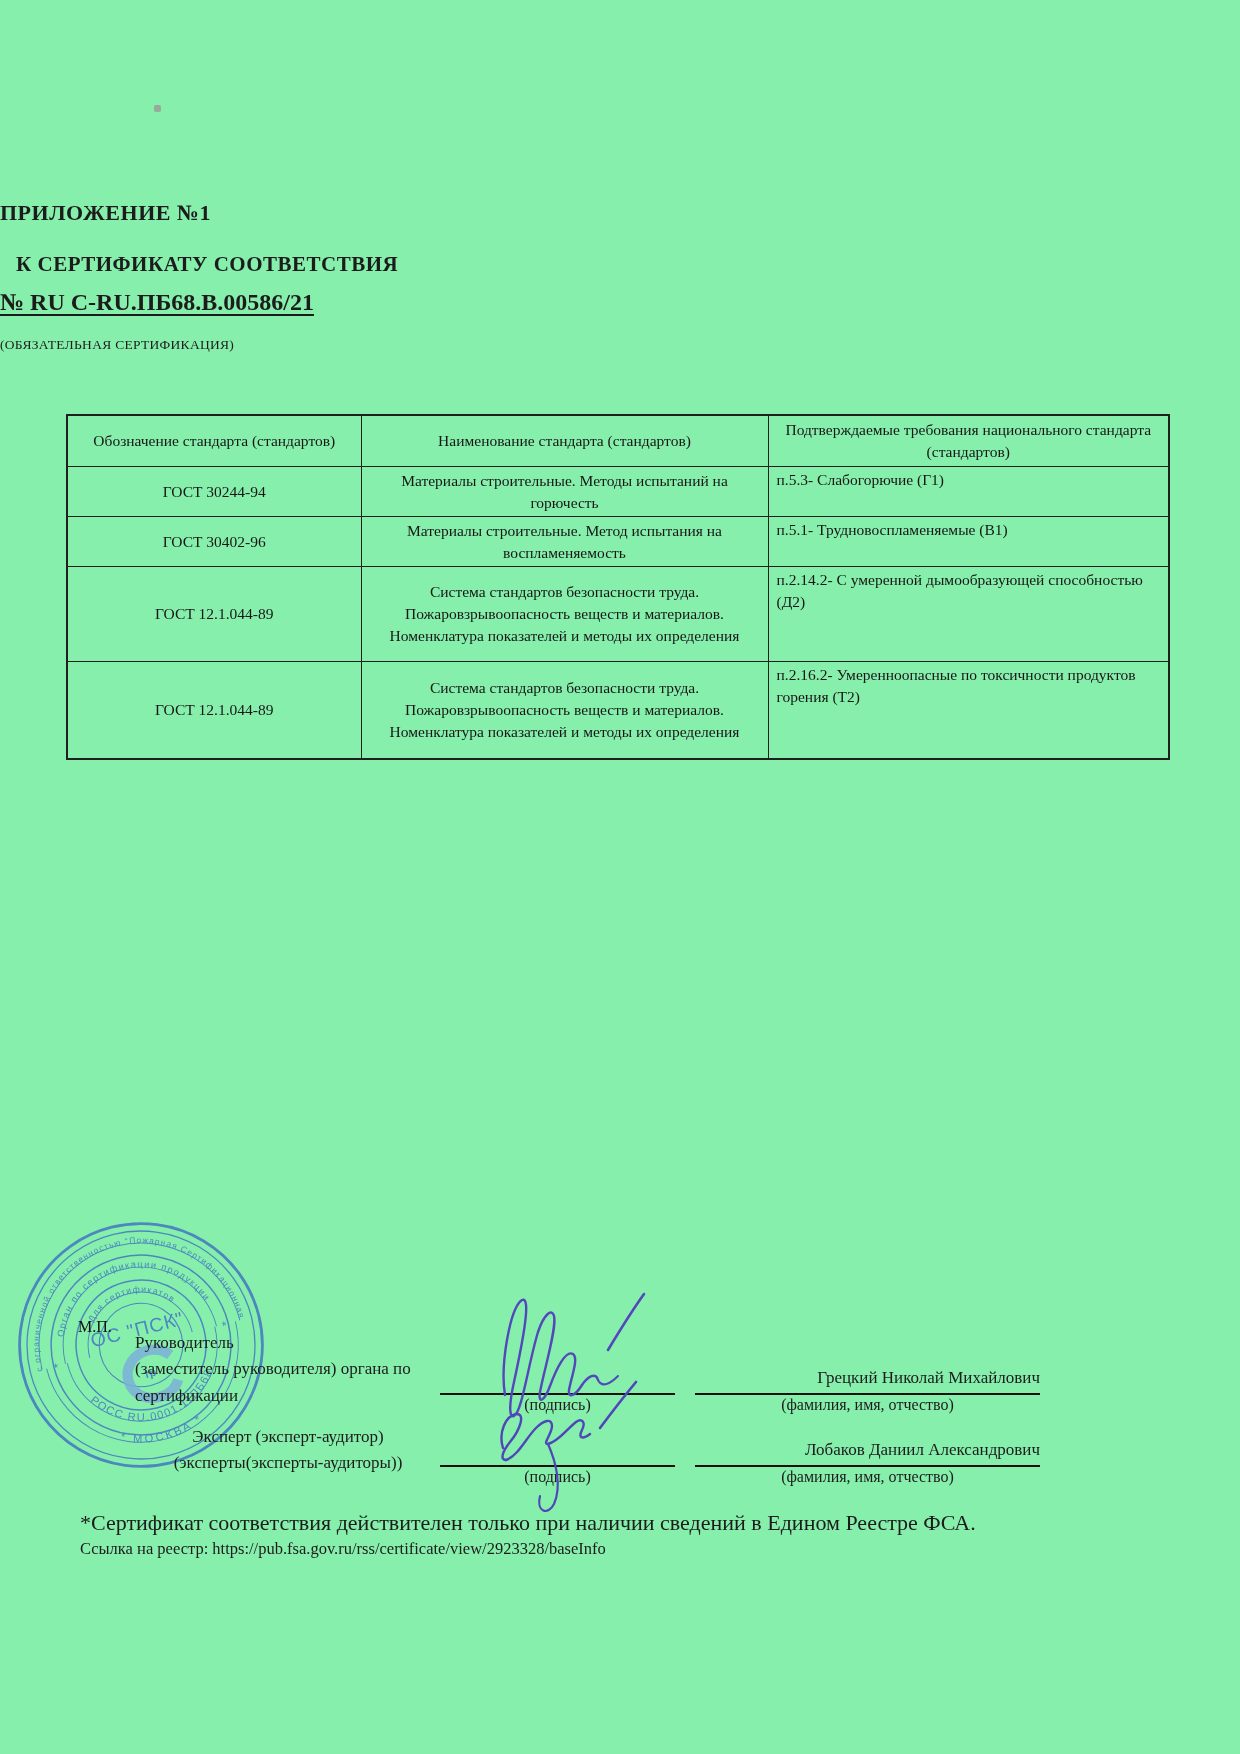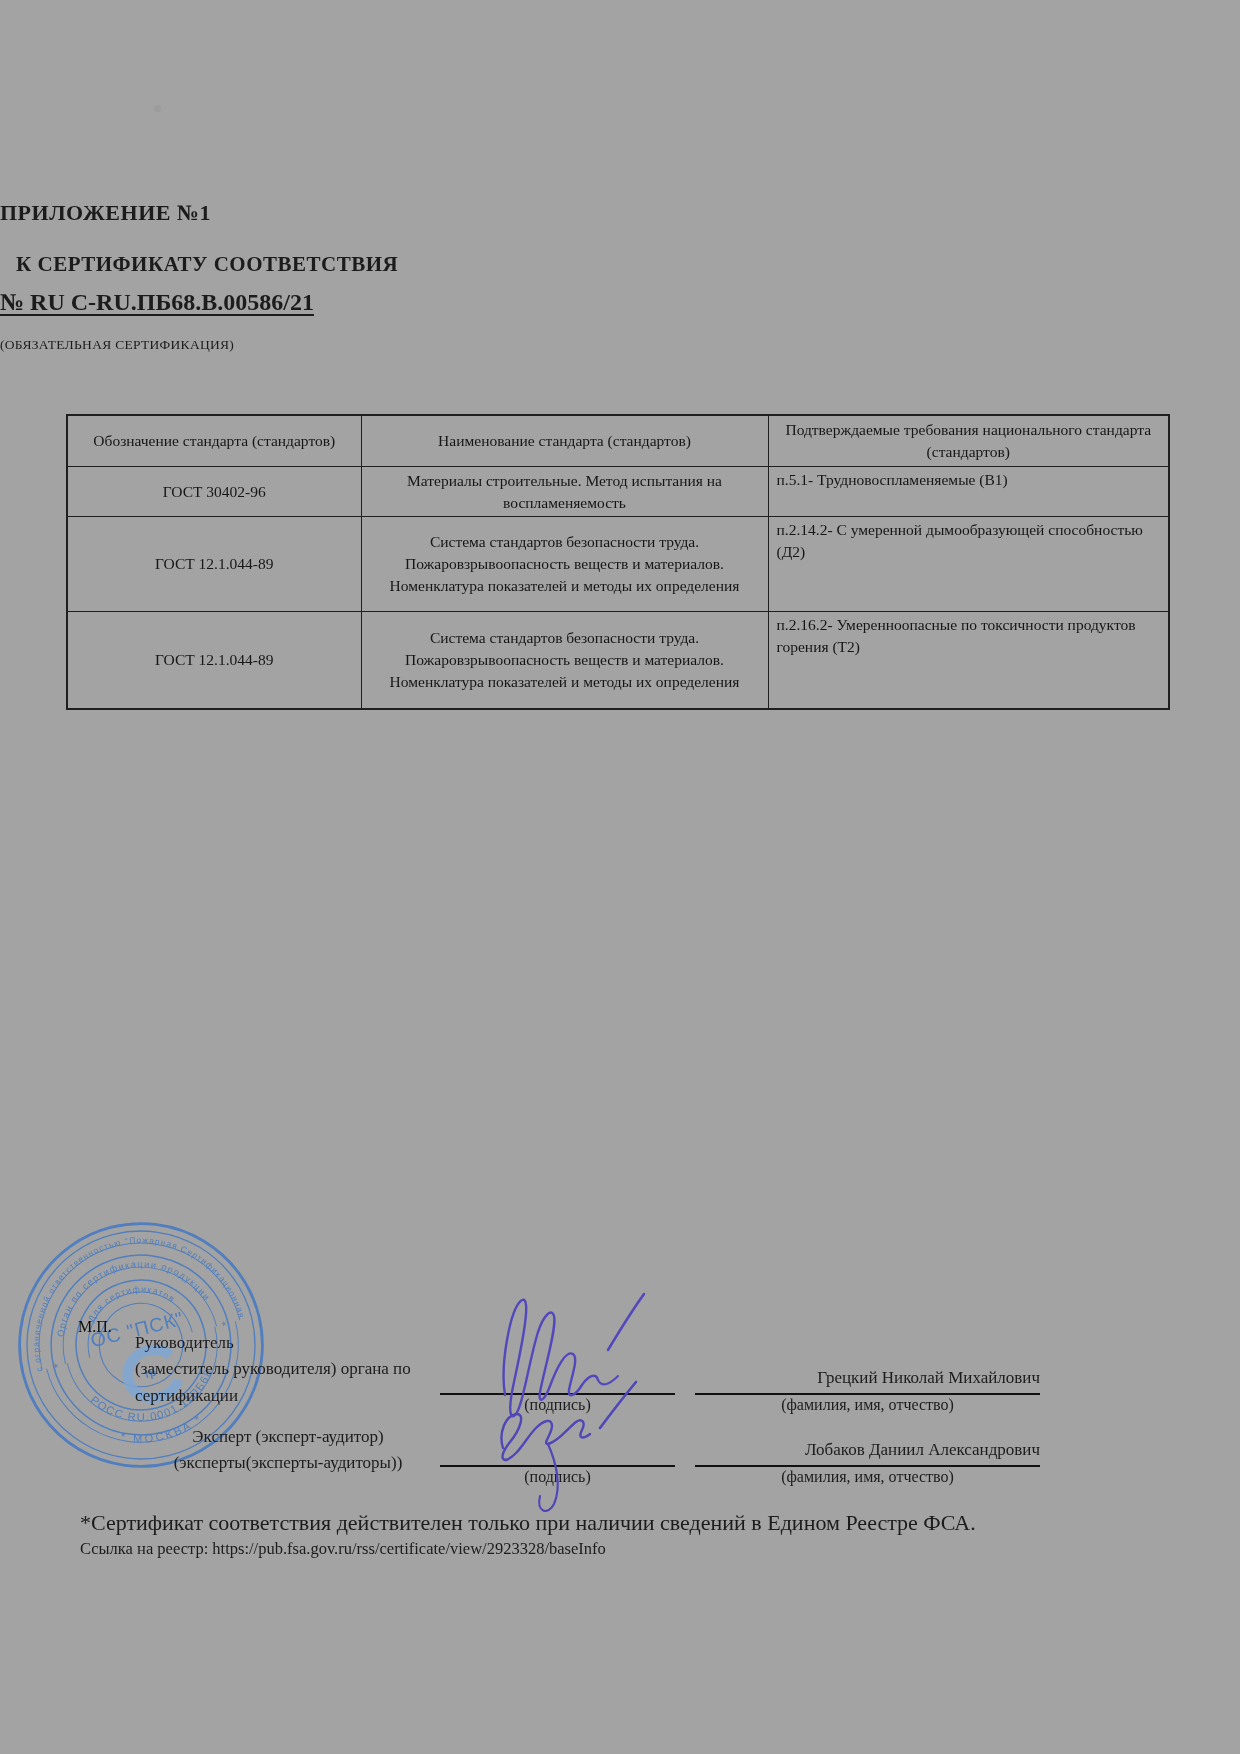--- a/index.html
+++ b/index.html
@@ -1,17 +1,17 @@
 <!DOCTYPE html>
 <html lang="ru"><head>
 <meta charset="utf-8">
 <style>
   html,body{margin:0;padding:0;background:#888;}
   #page{
-    position:relative;width:1240px;height:1754px;background:#a3a3a3;
+    position:relative;width:1240px;height:1754px;background:#86efac;
     font-family:"Liberation Serif","DejaVu Serif",serif;color:#1c1c1c;
     margin:0 auto;overflow:hidden;
   }
   .t1{position:absolute;left:0;width:100%;top:200px;font-size:22px;font-weight:bold;letter-spacing:.5px;}
   .t2{position:absolute;left:0;width:100%;top:252px;font-size:21px;font-weight:bold;letter-spacing:.5px;margin-left:16px;}
   .t3{position:absolute;left:0;width:100%;top:289px;font-size:24px;font-weight:bold;}
   .t3 span{text-decoration:underline;text-underline-offset:4px;}
   .t4{position:absolute;left:0;width:100%;top:337px;font-size:13.5px;letter-spacing:.3px;}
   .speck{position:absolute;left:154px;top:105px;width:7px;height:7px;background:#9a9a9a;border-radius:2px;opacity:.8;}
   
@@ -71,20 +71,25 @@
     <colgroup>
         <col style="width:294px">
         <col style="width:407px">
         <col style="width:401px">
       </colgroup>
     <tbody>
         <tr>
       <th class="hdr">Обозначение стандарта (стандартов)</th>
       <th class="hdr">Наименование стандарта (стандартов)</th>
       <th class="hdr">Подтверждаемые требования национального стандарта (стандартов)</th>
+    </tr>
+    <tr class="r12">
+      <td class="c1">ГОСТ 30244-94</td>
+      <td class="c2">Материалы строительные. Методы испытаний на горючесть</td>
+      <td class="c3">п.5.3- Слабогорючие (Г1)</td>
     </tr>
     <tr class="r12">
       <td class="c1">ГОСТ 30402-96</td>
       <td class="c2">Материалы строительные. Метод испытания на воспламеняемость</td>
       <td class="c3">п.5.1- Трудновоспламеняемые (В1)</td>
     </tr>
     <tr class="r3">
       <td class="c1">ГОСТ 12.1.044-89</td>
       <td class="c2">Система стандартов безопасности труда. Пожаровзрывоопасность веществ и материалов. Номенклатура показателей и методы их определения</td>
       <td class="c3">п.2.14.2- С умеренной дымообразующей способностью (Д2)</td>

